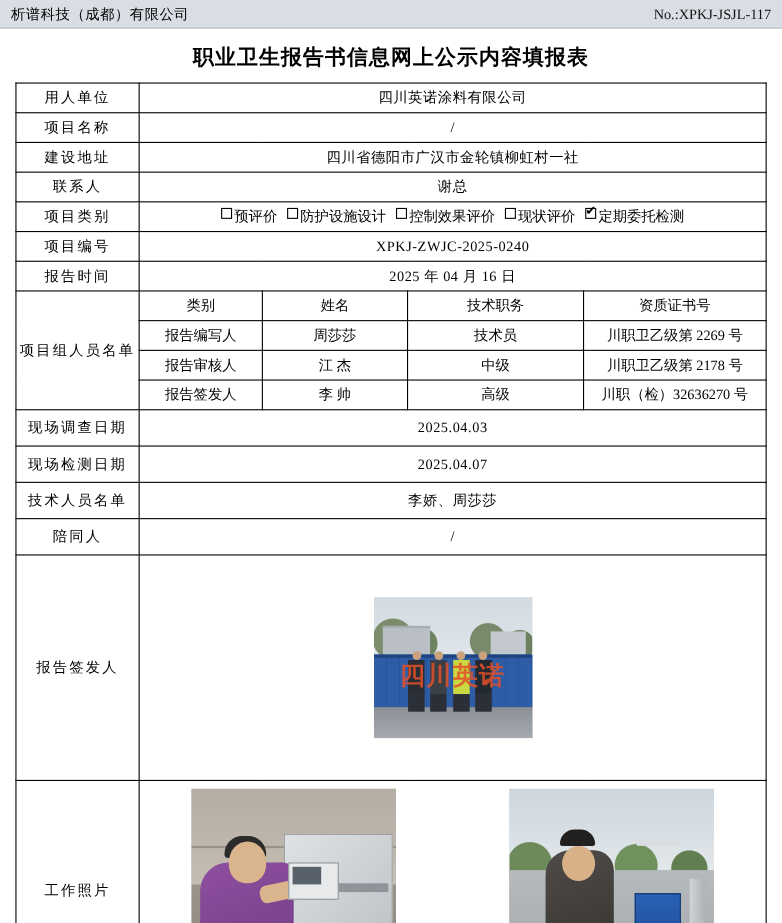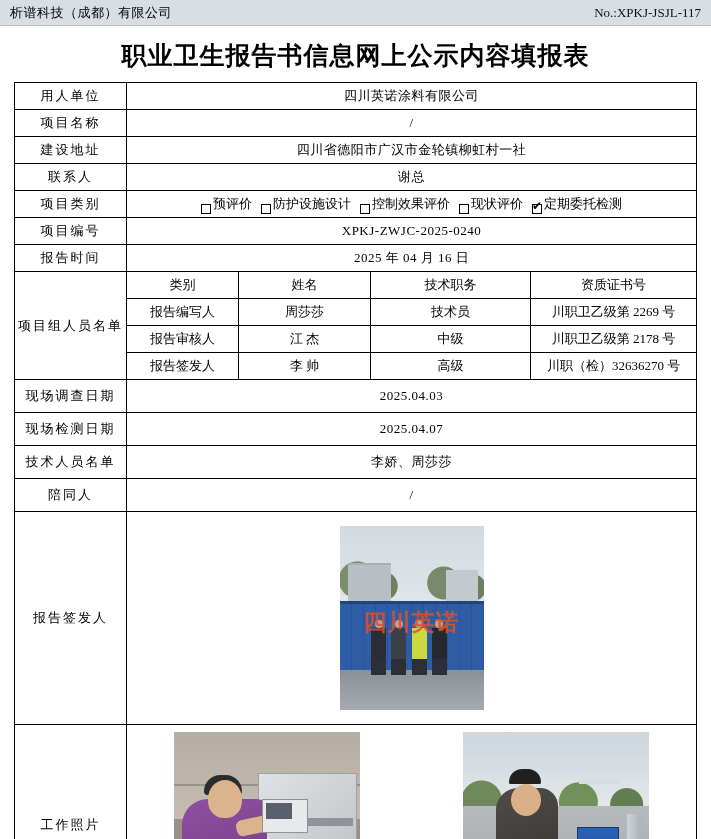--- a/index.html
+++ b/index.html
@@ -39,21 +39,21 @@
     letter-spacing: 0.5px;
   }
   .header-right {
     font-size: 13px;
     font-family: "Liberation Serif", "DejaVu Serif", serif;
     color: #111;
   }
   
   .doc-title {
     text-align: center;
-    font-size: 25px;
+    font-size: 19px;
     font-weight: bold;
     letter-spacing: 1px;
     margin: 13px 0 10px 0;
     font-family: "Liberation Serif", "DejaVu Serif", serif;
   }
   
   .tbl-wrap {
     padding: 0 14px;
     box-sizing: border-box;
   }
@@ -82,21 +82,21 @@
   }
   .cb-row {
     display: flex;
     justify-content: center;
     align-items: center;
     gap: 9px;
     font-size: 13px;
   }
   .cb {
     display: inline-flex;
-    align-items: flex-end;
+    align-items: flex-start;
     gap: 2px;
     white-space: nowrap;
   }
   .box {
     display: inline-block;
     width: 10px;
     height: 10px;
     border: 1px solid #000;
     position: relative;
     top: 1px;
@@ -114,21 +114,21 @@
   }
   .sub-head td {
     font-weight: normal;
   }
   
   td.photo-cell {
     padding: 6px 4px;
   }
   .photo-single {
     width: 144px;
-    height: 184px;
+    height: 128px;
     margin: 12px auto;
     position: relative;
     overflow: hidden;
     border: 0;
   }
   .photo-pair {
     display: flex;
     justify-content: space-around;
     align-items: center;
     gap: 14px;

